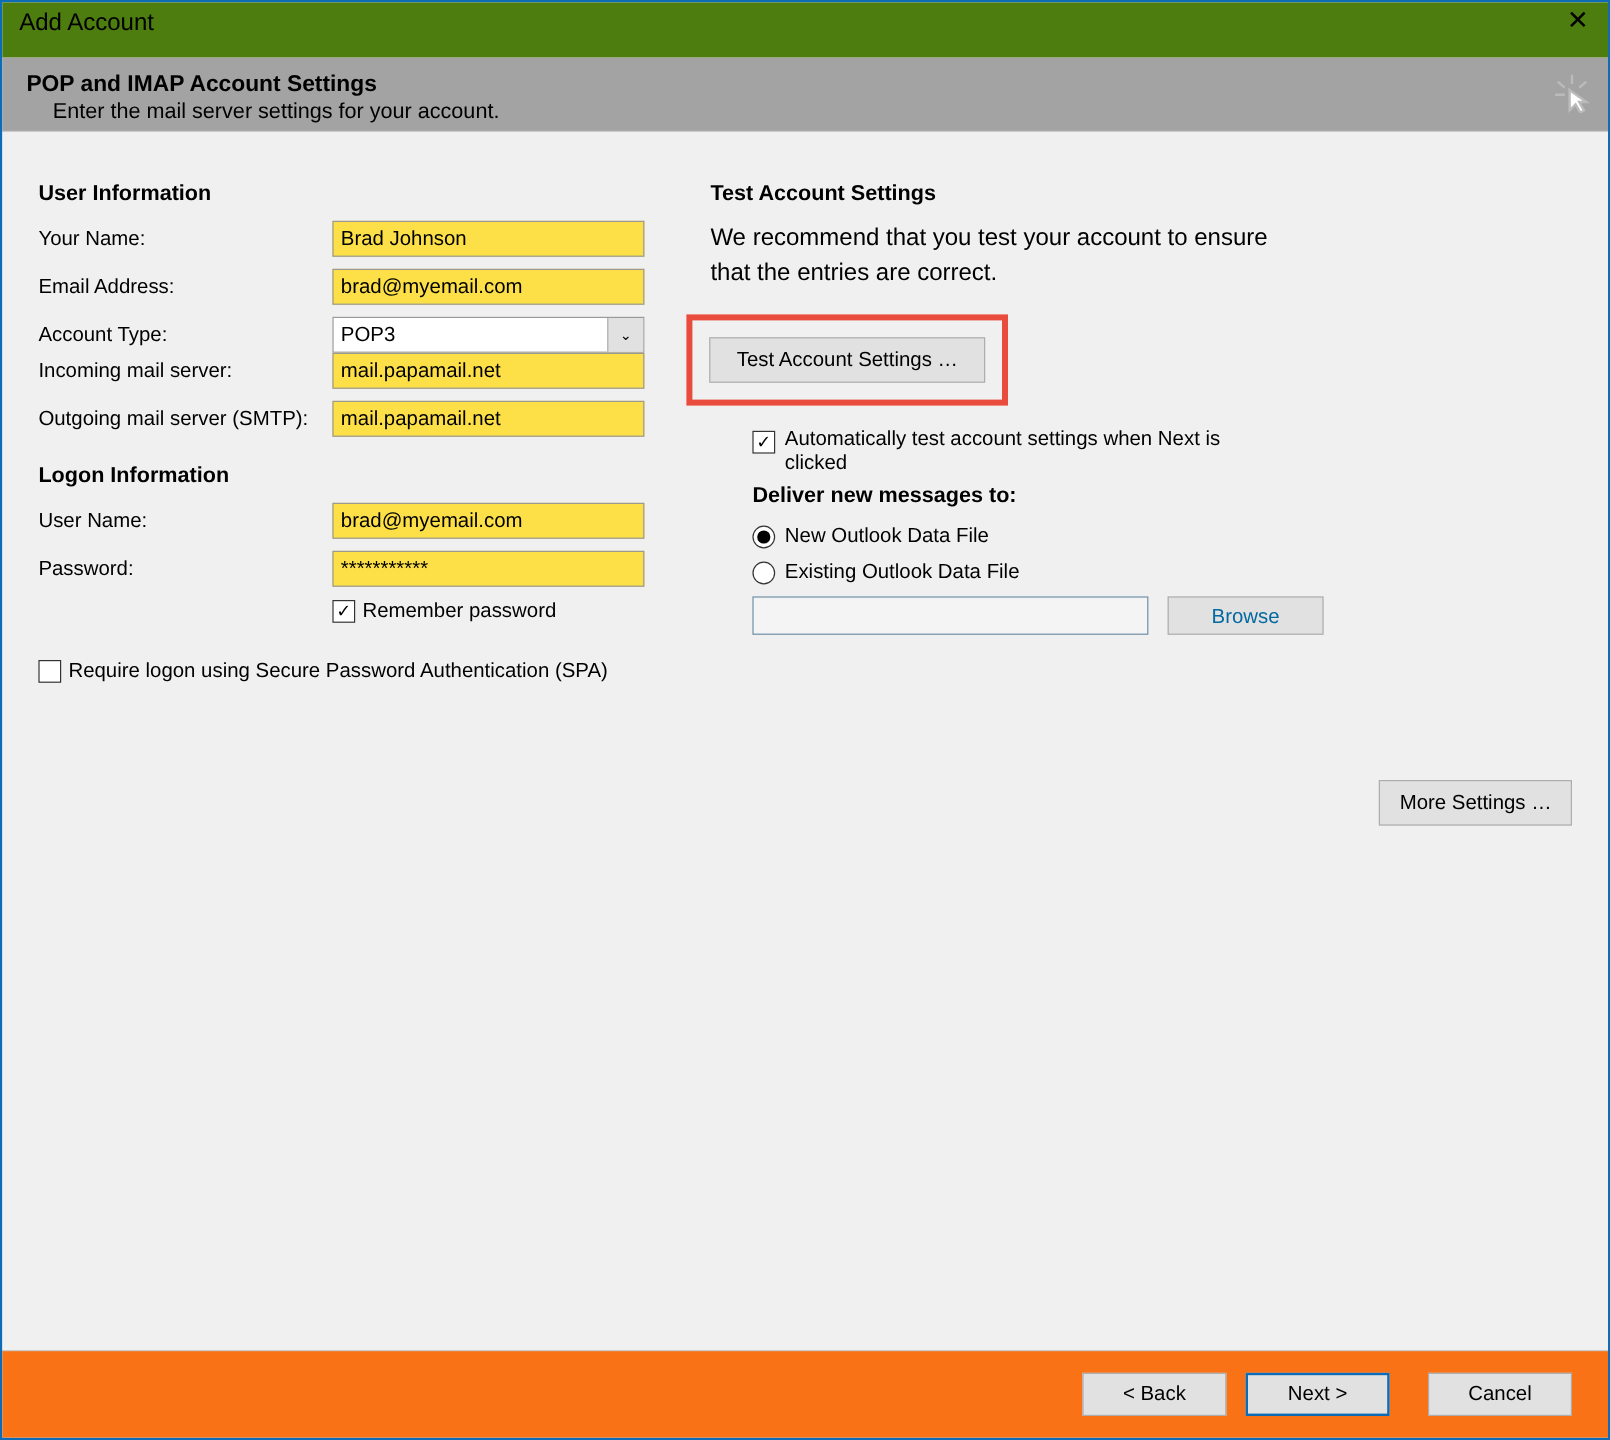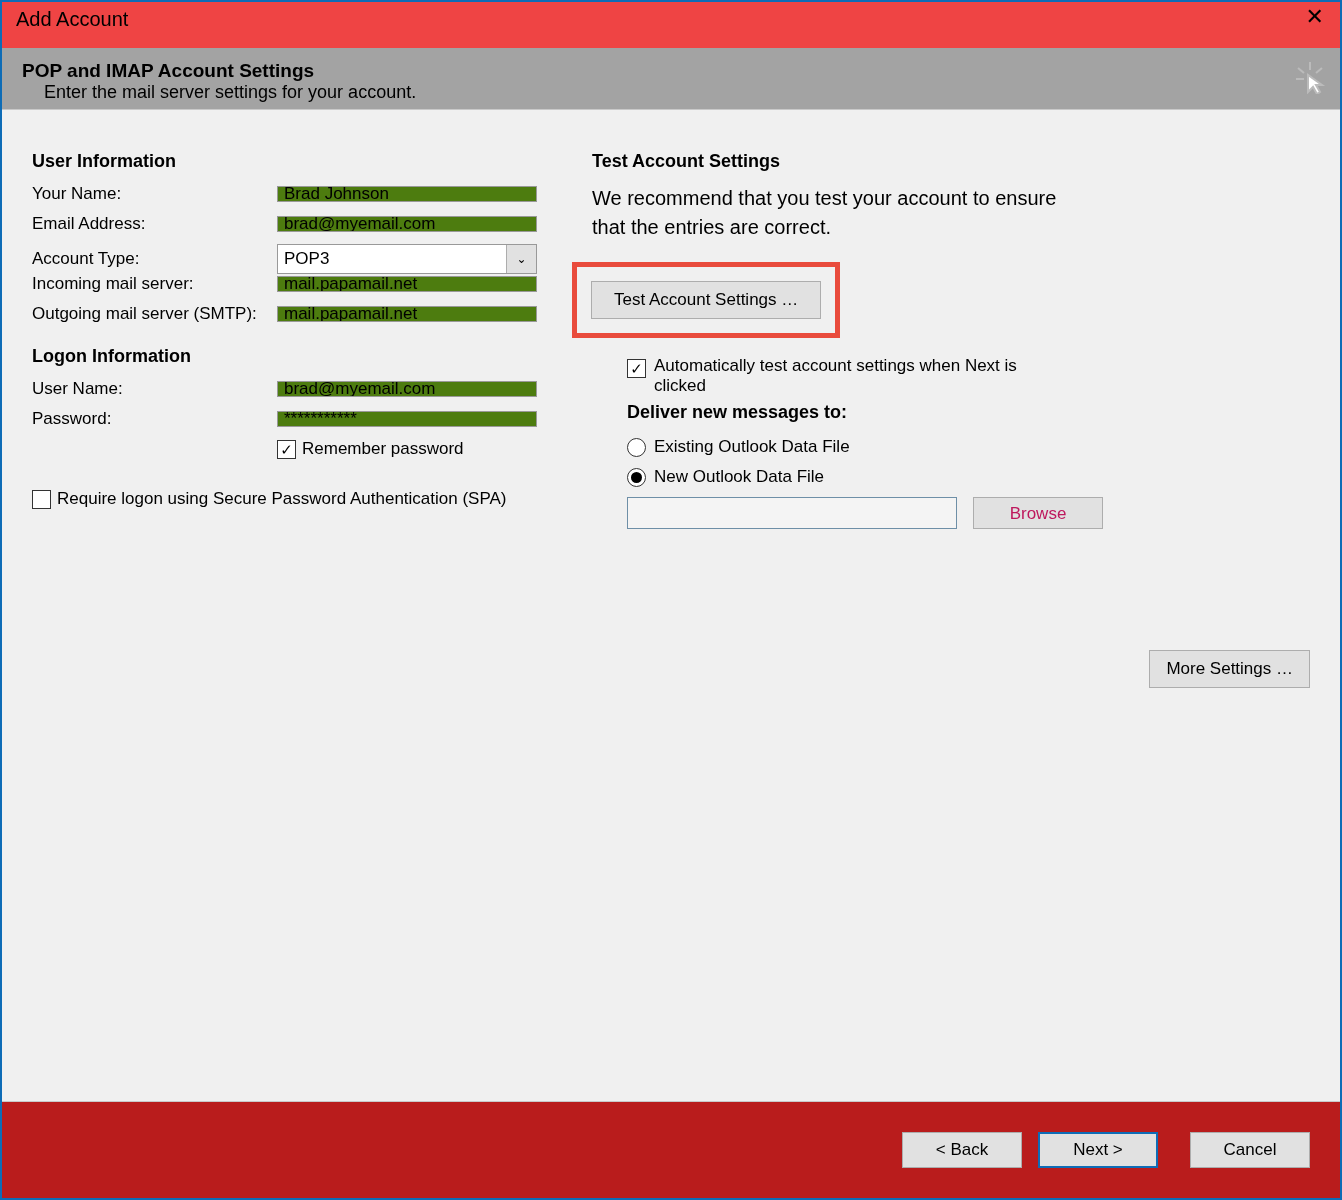--- a/index.html
+++ b/index.html
@@ -13,21 +13,21 @@
     }
     .window {
       width: 1342px;
       height: 1200px;
       border: 2px solid #0e6cb6;
       background: #fff;
       display: flex;
       flex-direction: column;
     }
     .titlebar {
-      background: #ef4444;
+      background: #4d7c0f;
       padding: 4px 8px 2px 14px;
       display: flex;
       justify-content: space-between;
       align-items: flex-start;
       height: 46px;
     }
     .titlebar .title {
       font-size: 20px;
       color: #000;
       padding-top: 2px;
@@ -81,23 +81,23 @@
       display: flex;
       align-items: center;
       margin-bottom: 10px;
     }
     .field-label {
       width: 245px;
       font-size: 17px;
     }
     .text-input {
       width: 260px;
-      height: 16px;
+      height: 30px;
       border: 1px solid #999;
-      background: #4d7c0f;
+      background: #fde047;
       font-family: inherit;
       font-size: 17px;
       padding: 2px 6px;
     }
     .select-row { display:flex; align-items:center; }
     .select-box {
       width: 260px;
       height: 30px;
       border: 1px solid #999;
       background: #fff;
@@ -154,21 +154,21 @@
     }
     .btn {
       background: #e1e1e1;
       border: 1px solid #adadad;
       font-family: inherit;
       font-size: 17px;
       cursor: pointer;
       padding: 6px 18px;
     }
     .btn:disabled, .btn.disabled {
-      color: #be185d;
+      color: #0369a1;
     }
     .btn.primary-outline {
       border: 2px solid #0e6cb6;
       background: #e1e1e1;
     }
     .highlight-box {
       border: 5px solid #e94b3c;
       padding: 14px 14px;
       display: inline-block;
       background: #f0f0f0;
@@ -204,23 +204,23 @@
       height: 32px;
       border: 1px solid #6e8fa7;
       background: #f4f4f4;
     }
     .more-settings {
       position: absolute;
       right: 0;
       top: 505px;
     }
     .footer {
-      background: #b91c1c;
+      background: #f97316;
       border-top: 1px solid #c9c9c9;
-      padding: 30px 30px;
+      padding: 18px 30px;
       display: flex;
       justify-content: flex-end;
       gap: 16px;
     }
     .footer .btn { width: 120px; height: 36px; }
     .remember-row { margin-left: 245px; margin-top: 10px; margin-bottom: 30px; }
     .spa-row { margin-top: 20px; }
   </style>
 </head>
 <body>
@@ -309,28 +309,28 @@
       </div>
 
       <div class="auto-test-row">
         <span class="checkbox-box">✓</span>
         <span>Automatically test account settings when Next is clicked</span>
       </div>
 
       <div class="deliver-title">Deliver new messages to:</div>
 
       <div class="radio-row">
-        <span class="radio-circle"></span>
-        <span>Existing Outlook Data File</span>
-      </div>
-      <div class="radio-row">
         <span class="radio-circle">
             <span class="radio-dot"></span>
           </span>
         <span>New Outlook Data File</span>
+      </div>
+      <div class="radio-row">
+        <span class="radio-circle"></span>
+        <span>Existing Outlook Data File</span>
       </div>
 
       <div class="browse-row">
         <div class="browse-input"></div>
         <button class="btn disabled" style="width:130px;height:32px">Browse</button>
       </div>
 
       <button class="btn more-settings" style="padding:8px 16px">More Settings …</button>
     </div>
   </div>

